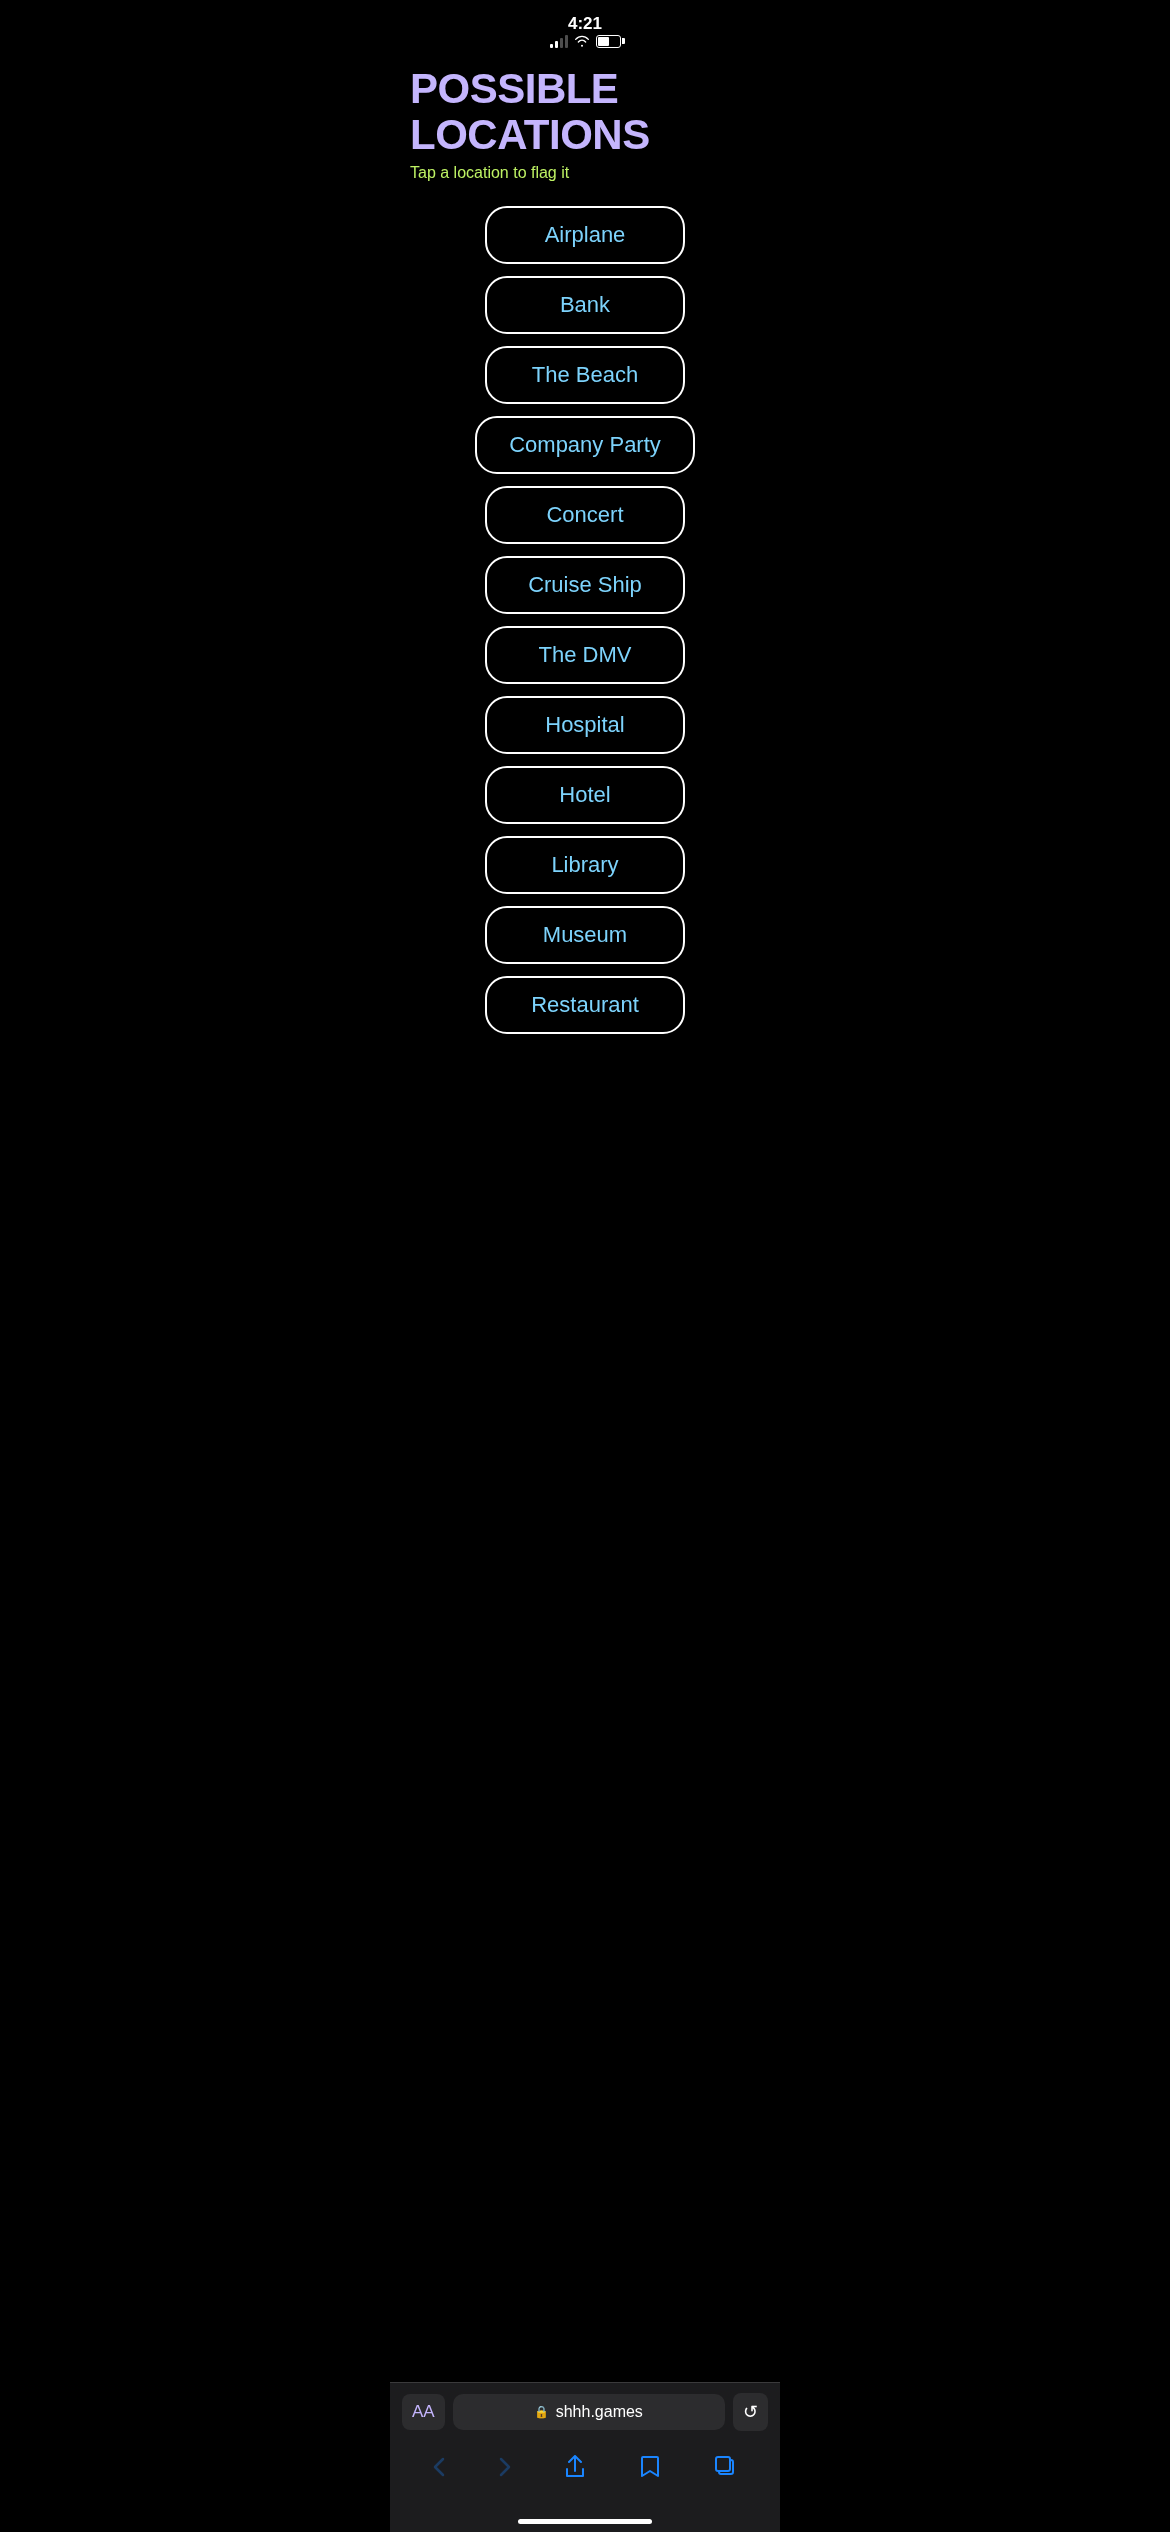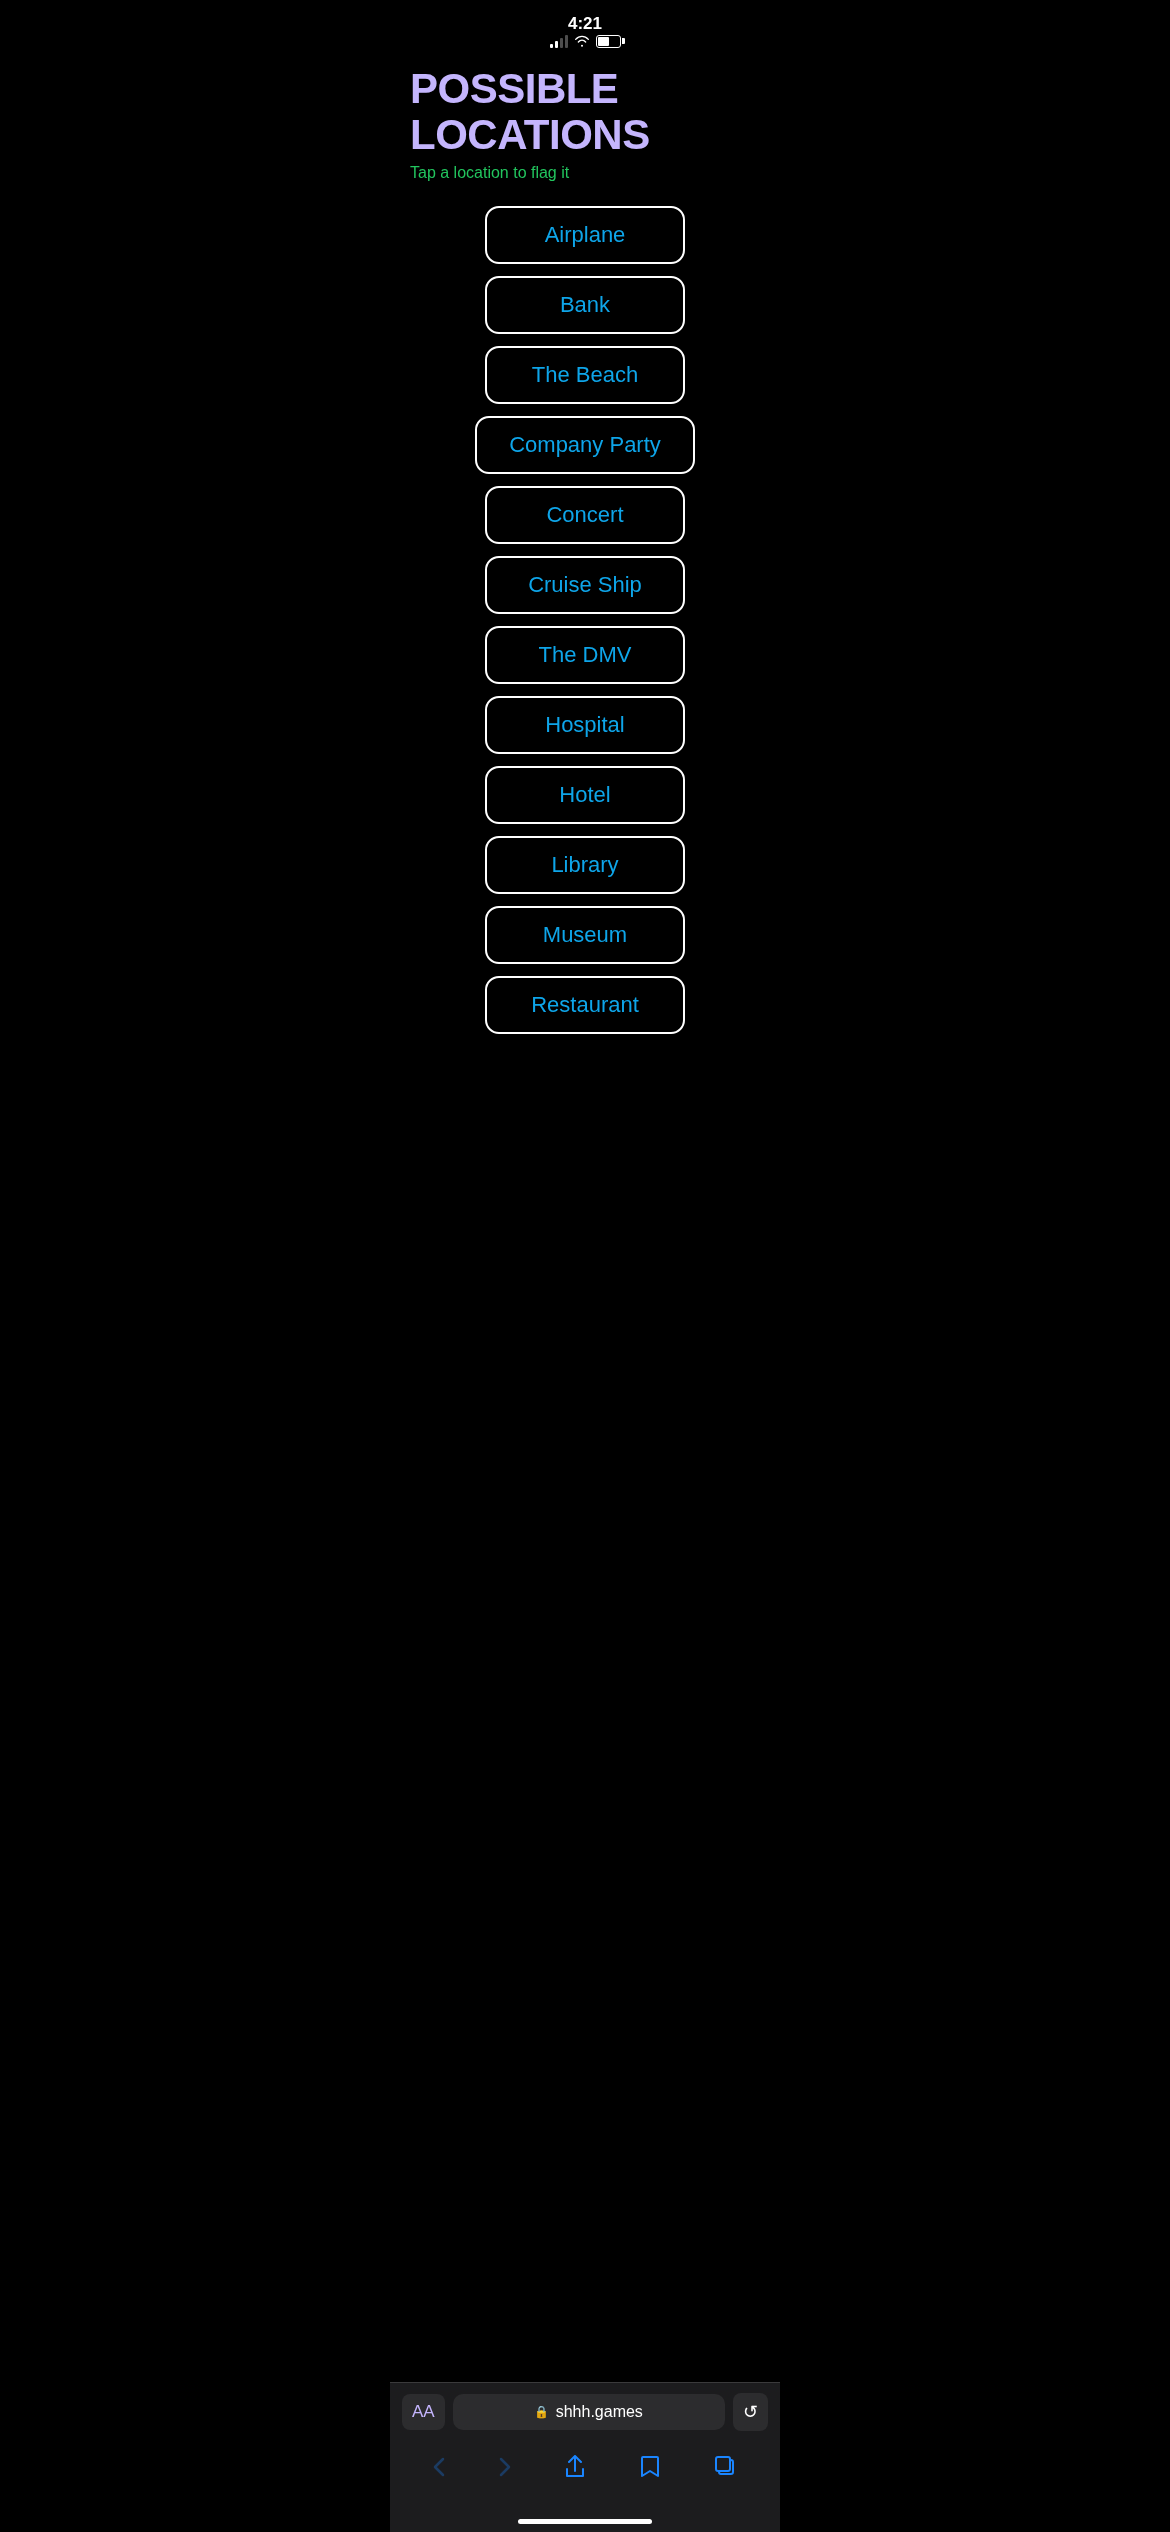--- a/index.html
+++ b/index.html
@@ -99,37 +99,37 @@
       font-size: 42px;
       font-weight: 900;
       color: #c4b5fd;
       line-height: 1.1;
       letter-spacing: -0.5px;
       margin-bottom: 6px;
     }
 
     .page-subtitle {
       font-size: 16px;
-      color: #22c55e;
+      color: #bef264;
       margin-bottom: 24px;
     }
 
     .locations-list {
       display: flex;
       flex-direction: column;
       align-items: center;
       gap: 12px;
       padding-bottom: 20px;
     }
 
     .location-button {
       border: 2.5px solid #fff;
-      border-radius: 14px;
+      border-radius: 22px;
       background: transparent;
-      color: #0ea5e9;
+      color: #7dd3fc;
       font-size: 22px;
       font-weight: 400;
       padding: 14px 32px;
       cursor: pointer;
       text-align: center;
       min-width: 200px;
       white-space: nowrap;
     }
 
     

